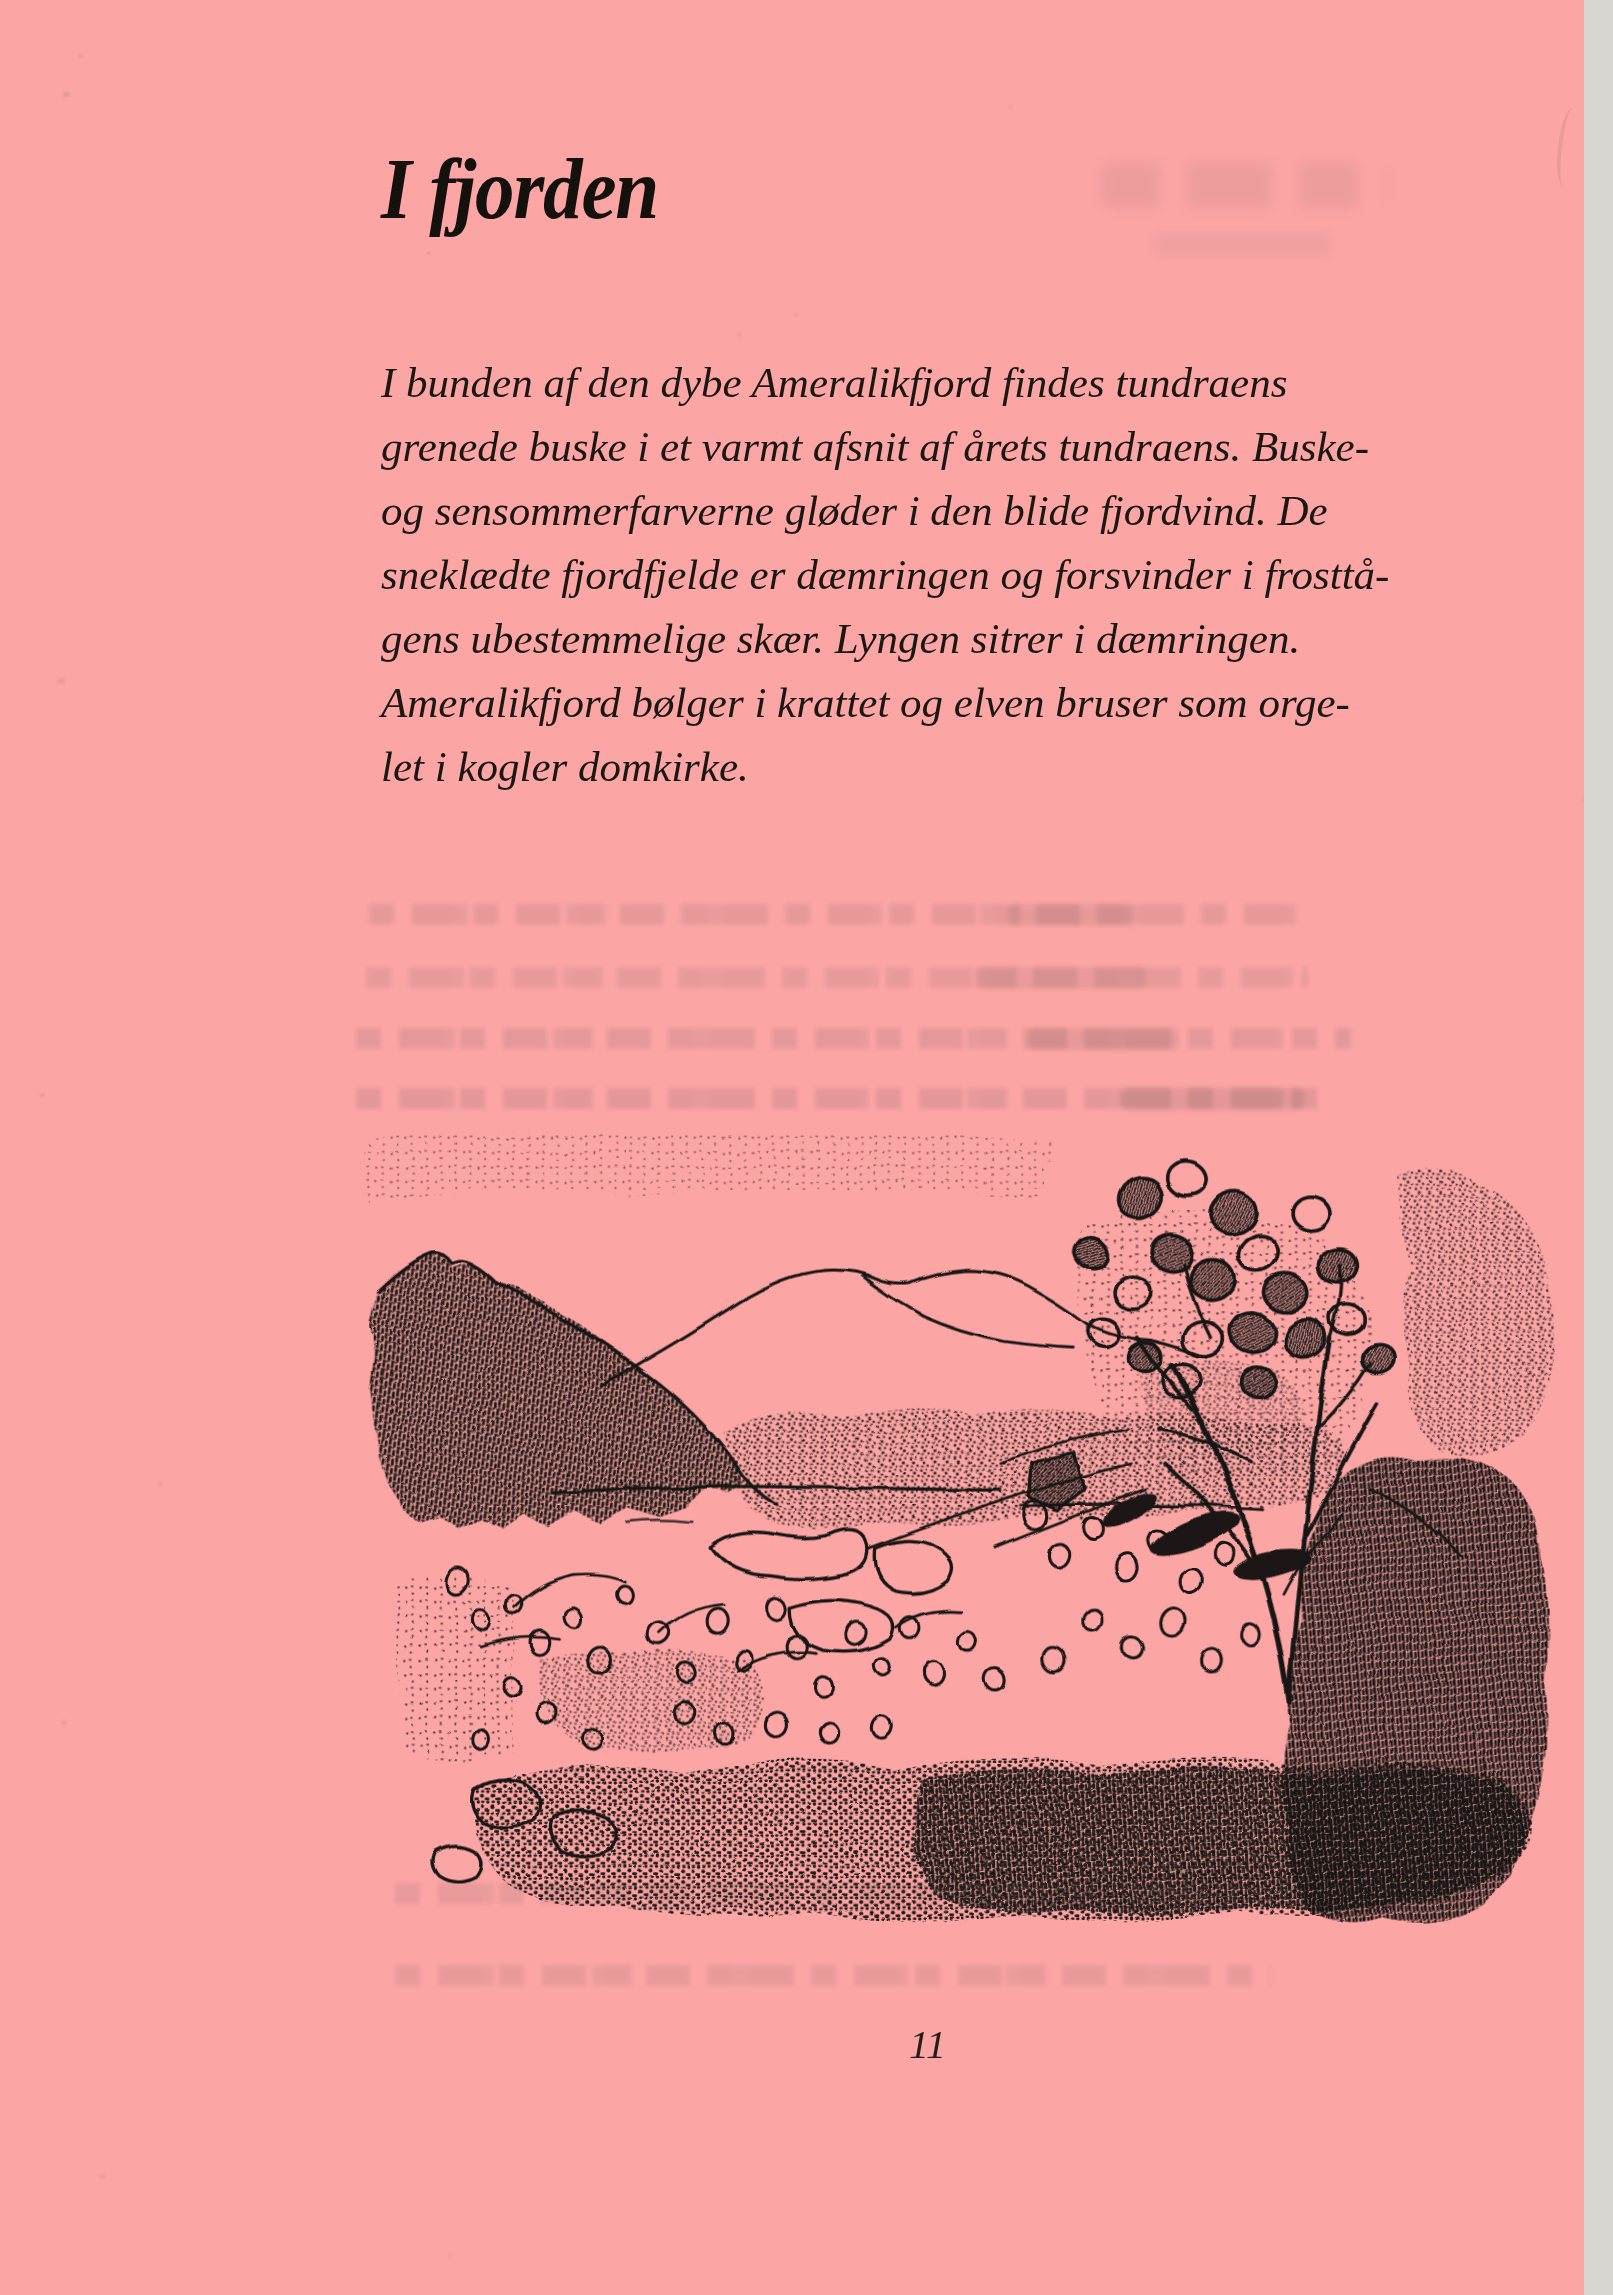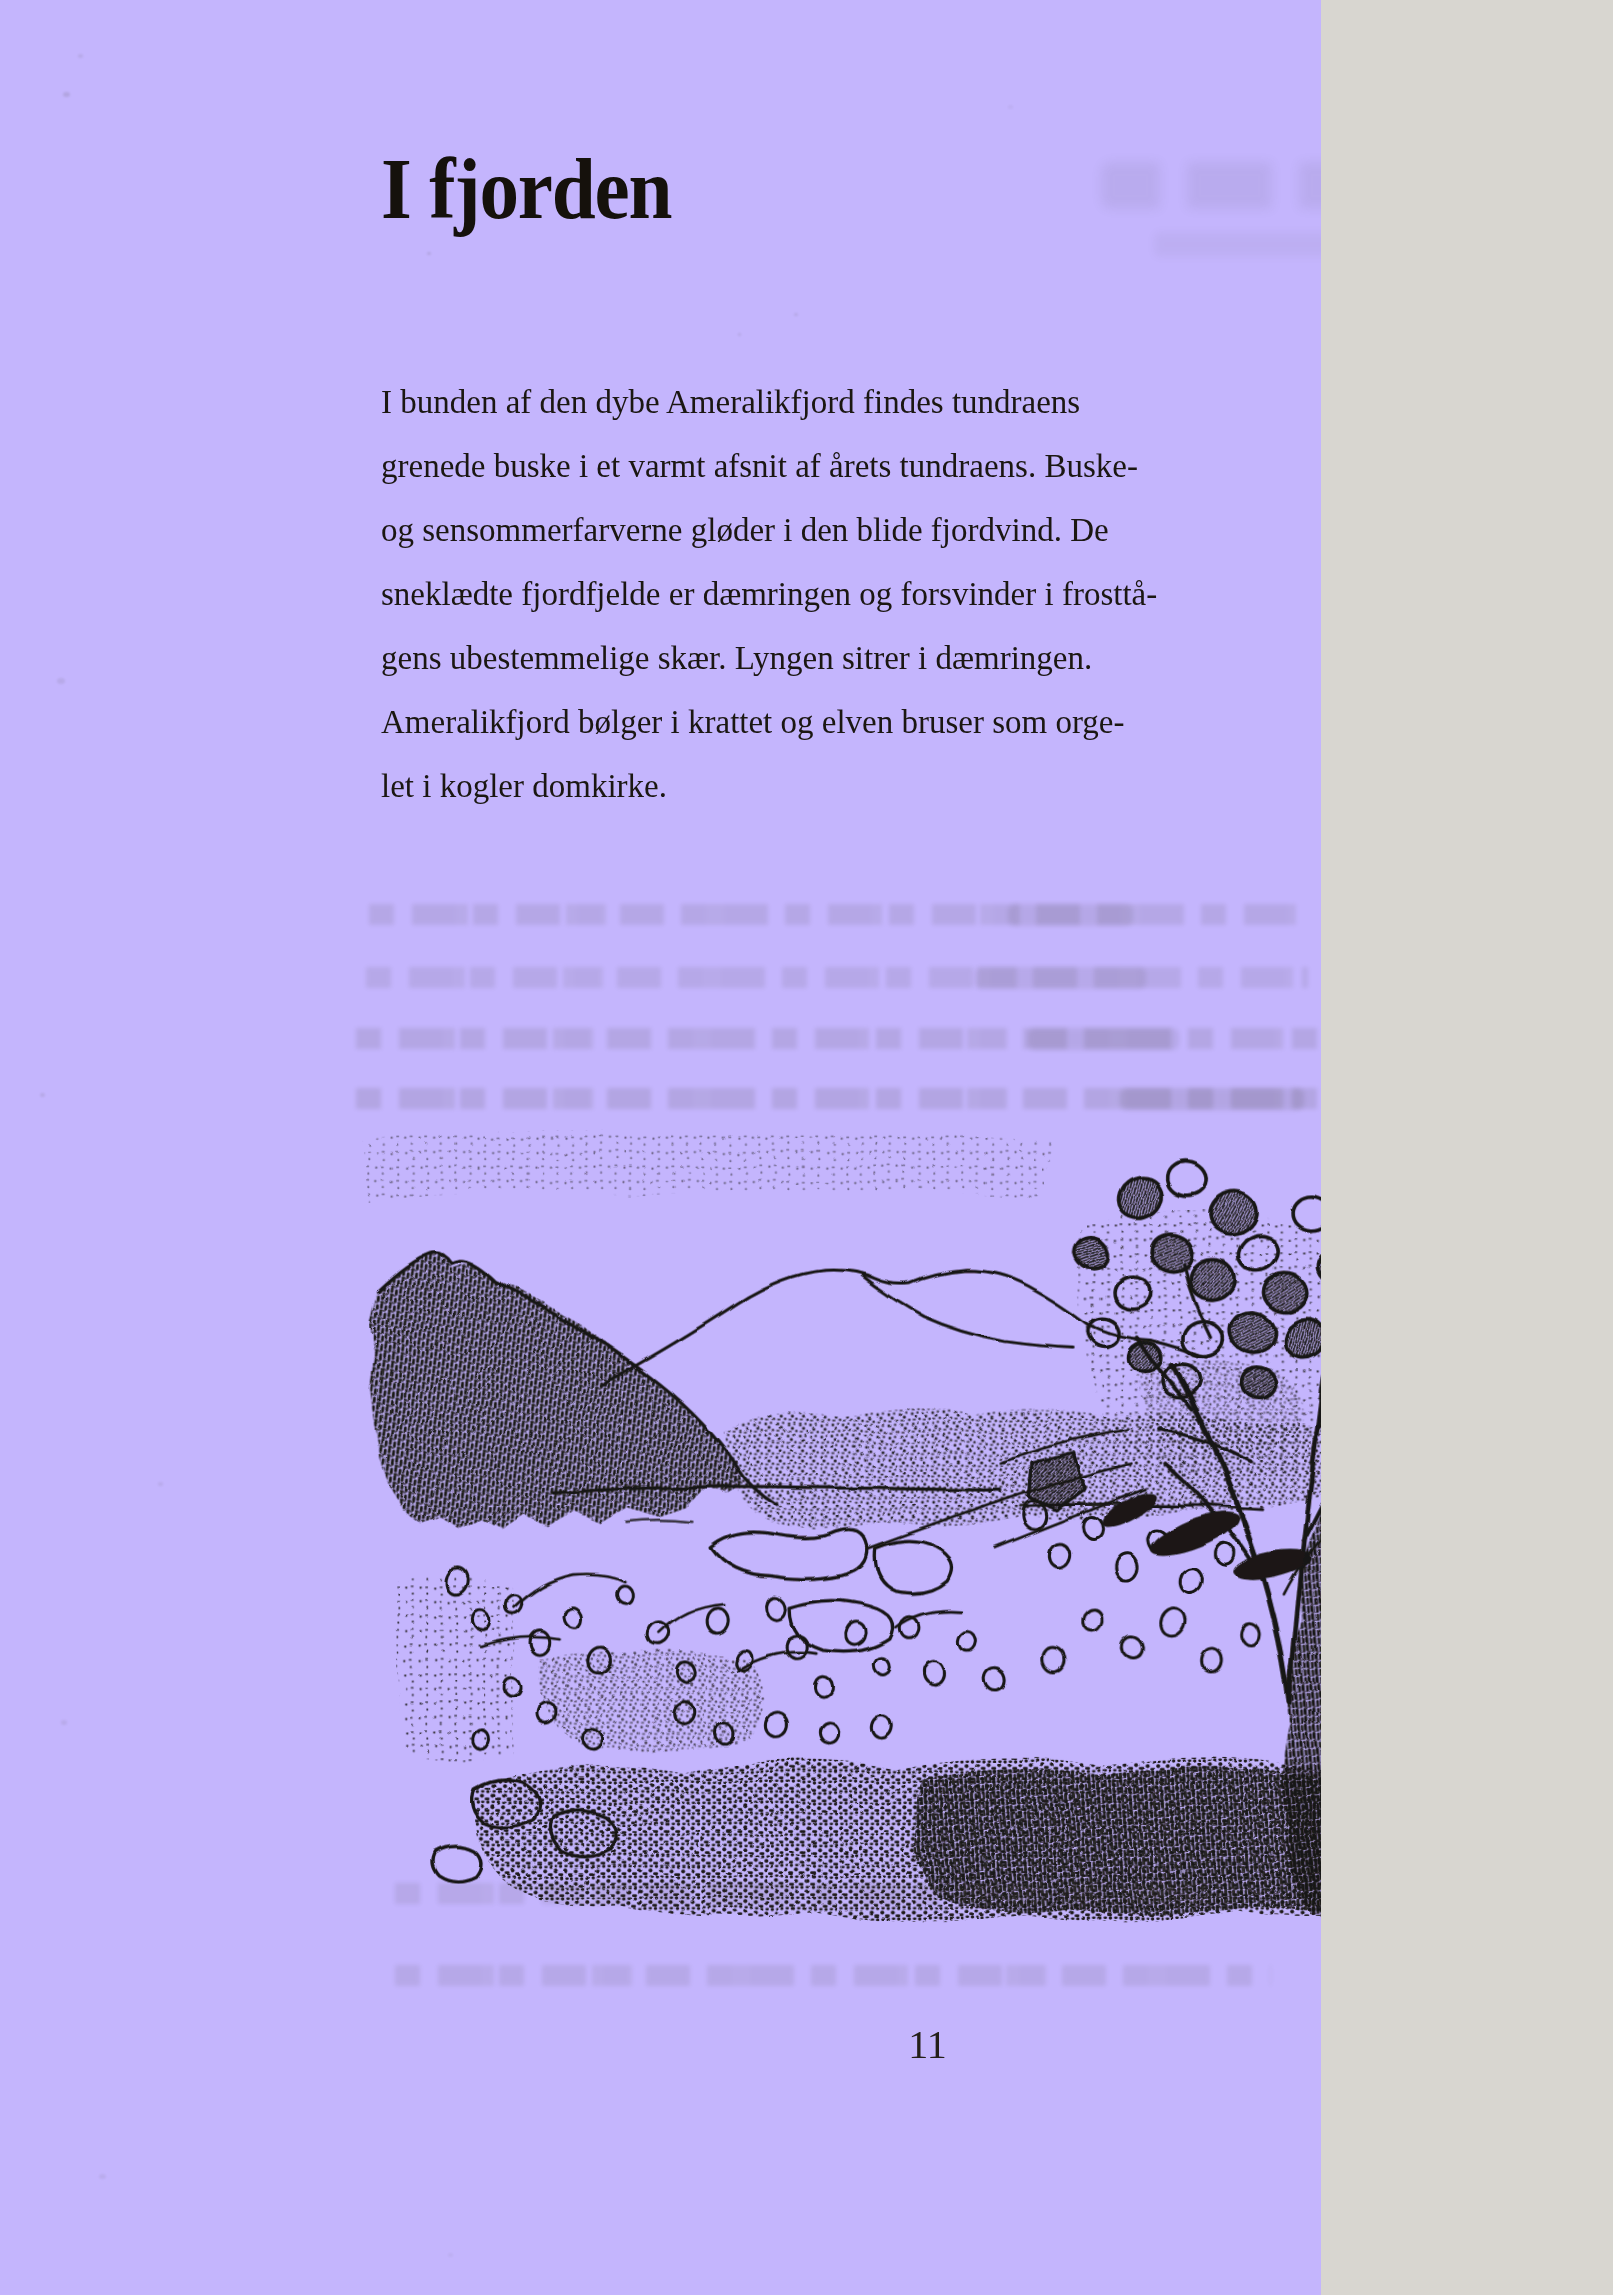--- a/index.html
+++ b/index.html
@@ -1,31 +1,32 @@
 <!DOCTYPE html>
 <html style="font-size:10.5px"><head>
 <meta charset="utf-8">
 <style>
   html,body{margin:0;padding:0;background:#d8d6d0;}
   .page{
-    position:relative;width:1321px;height:2295px;
-    background:#c4b5fd;overflow:hidden;
+    position:relative;width:1584px;height:2295px;
+    background:#fca5a5;overflow:hidden;
     font-family:"Liberation Serif","DejaVu Serif",serif;
     color:#18140f;
+    font-style:italic;
   }
   .chapter-title{
     position:absolute;left:381px;top:146px;margin:0;
     font-size:86px;font-weight:700;line-height:1;
     letter-spacing:-1.3px;
     transform:scaleX(.92);transform-origin:left top;
     color:#15110c;white-space:nowrap;
   }
   .paragraph{
-    position:absolute;left:381px;top:370px;width:1159px;
-    font-size:33px;line-height:64px;color:#1b1712;
+    position:absolute;left:381px;top:351px;width:1159px;
+    font-size:43px;line-height:64px;color:#1b1712;
   }
   .paragraph .line{white-space:nowrap;}
   .pageno{
     position:absolute;left:855px;top:2021px;width:145px;
     text-align:center;font-size:40px;color:#241f18;
   }
   .illo{
     position:absolute;left:316px;top:1120px;width:1251px;height:830px;
   }
   

